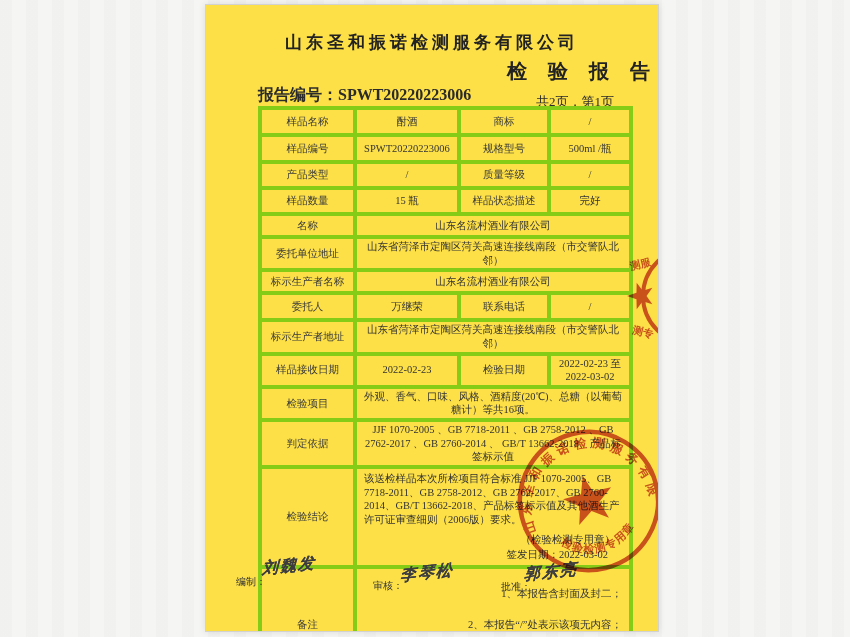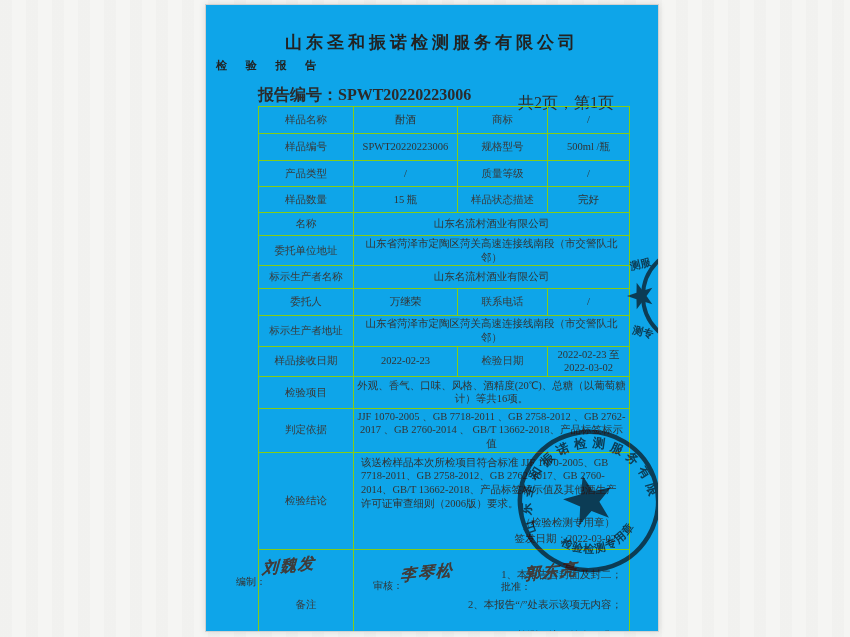--- a/index.html
+++ b/index.html
@@ -6,55 +6,55 @@
   body{
     width:850px;height:637px;
     background:#f5f5f3;
     background-image:repeating-linear-gradient(90deg, rgba(0,0,0,0.015) 0 12px, rgba(255,255,255,0) 12px 26px);
     font-family:"Liberation Serif", serif;
     position:relative;overflow:hidden;
     color:#2f2f2f;
   }
   .paper{
     position:absolute;left:205px;top:4px;width:452px;height:626px;
-    background:#0ea5e9;
+    background:#fde047;
     border:1px solid #d2d2d0;
     box-shadow:0 0 7px rgba(0,0,0,.10);
     overflow:hidden;
   }
   .title-company{
     position:absolute;top:26px;left:0;width:100%;
     text-align:center;font-size:17px;font-weight:bold;letter-spacing:4px;color:#222;
   }
   .title-report{
-    position:absolute;top:53px;left:10px;width:100%;
-    text-align:left;font-size:11px;font-weight:bold;letter-spacing:8px;color:#222;
+    position:absolute;top:53px;left:0;width:100%;
+    text-align:right;font-size:20px;font-weight:bold;letter-spacing:8px;color:#222;
   }
   .report-no{
     position:absolute;left:52px;top:80px;font-size:16px;font-weight:bold;color:#2b2b2b;
   }
   .page-info{
-    position:absolute;right:44px;top:88px;font-size:16px;color:#2b2b2b;
+    position:absolute;right:44px;top:88px;font-size:13px;color:#2b2b2b;
   }
   table.report{
     position:absolute;left:52px;top:101px;width:371px;
     border-collapse:collapse;table-layout:fixed;
     font-size:10.5px;line-height:1.3;color:#333;
   }
   table.report td{
-    border:1px solid #84cc16;
+    border:4px solid #84cc16;
     text-align:center;vertical-align:middle;
     padding:1px 3px;
     overflow:hidden;
   }
   td.lbl{font-weight:normal;color:#3a3a3a;}
   td.left{text-align:left;padding-left:6px;padding-right:6px;}
   .concl-p{text-align:left;margin:2px 4px 0 4px;}
   .concl-seal-note{text-align:right;margin:6px 11px 0 0;}
-  .concl-date{text-align:right;margin:2px 10px 2px 0;}
+  .concl-date{text-align:right;margin:2px 18px 2px 0;}
   .remark-line{text-align:right;margin:17px 4px;}
   .sig-label{position:absolute;font-size:10px;color:#333;text-align:center;}
   .sig-name{
     position:absolute;font-size:16px;color:#3c3c3c;font-weight:bold;
     font-style:italic;transform:rotate(-6deg) skewX(-8deg);
     letter-spacing:2px;text-shadow:0 0 .6px #555;
   }
   .seal{position:absolute;mix-blend-mode:multiply;opacity:.88;}
   .seal-main{left:308px;top:421px;transform:rotate(-14deg);}
   .seal-edge{left:415px;top:239px;}

